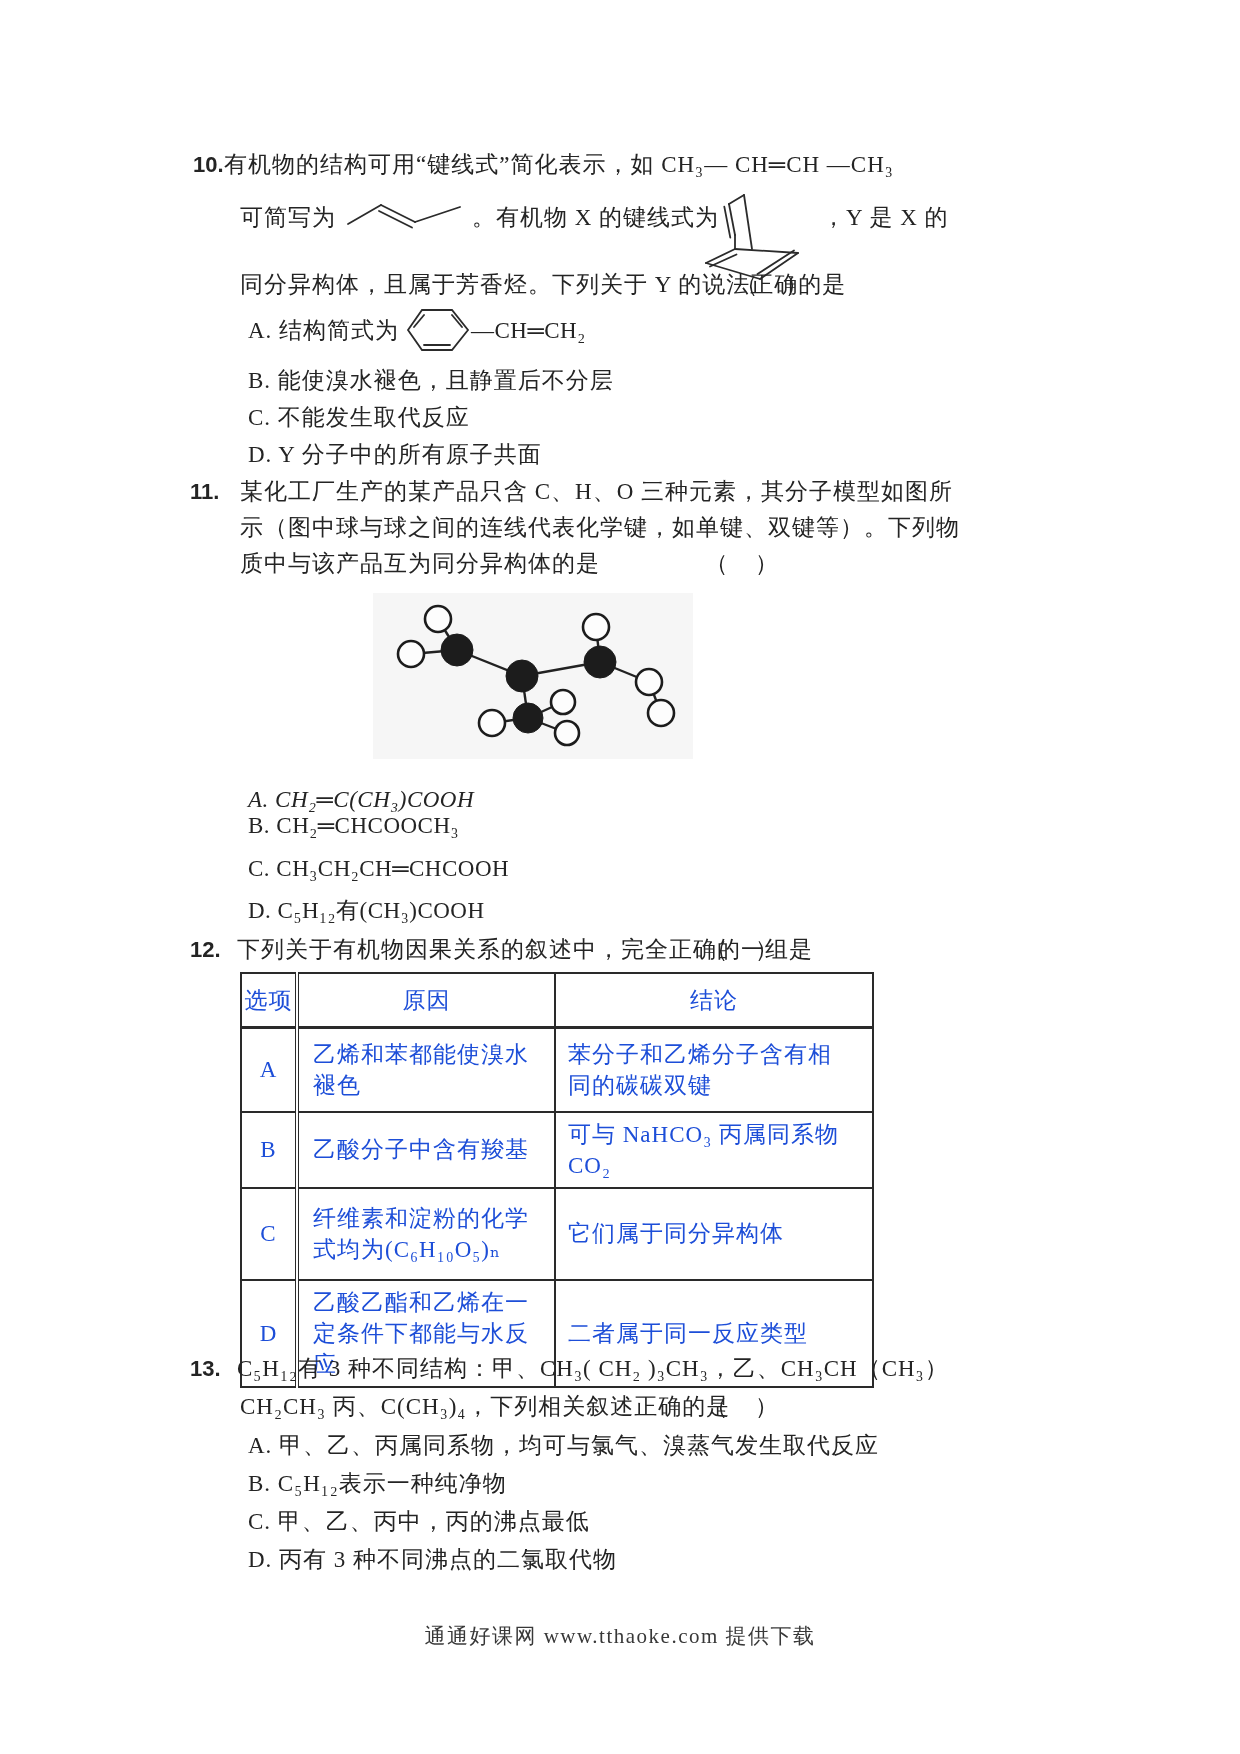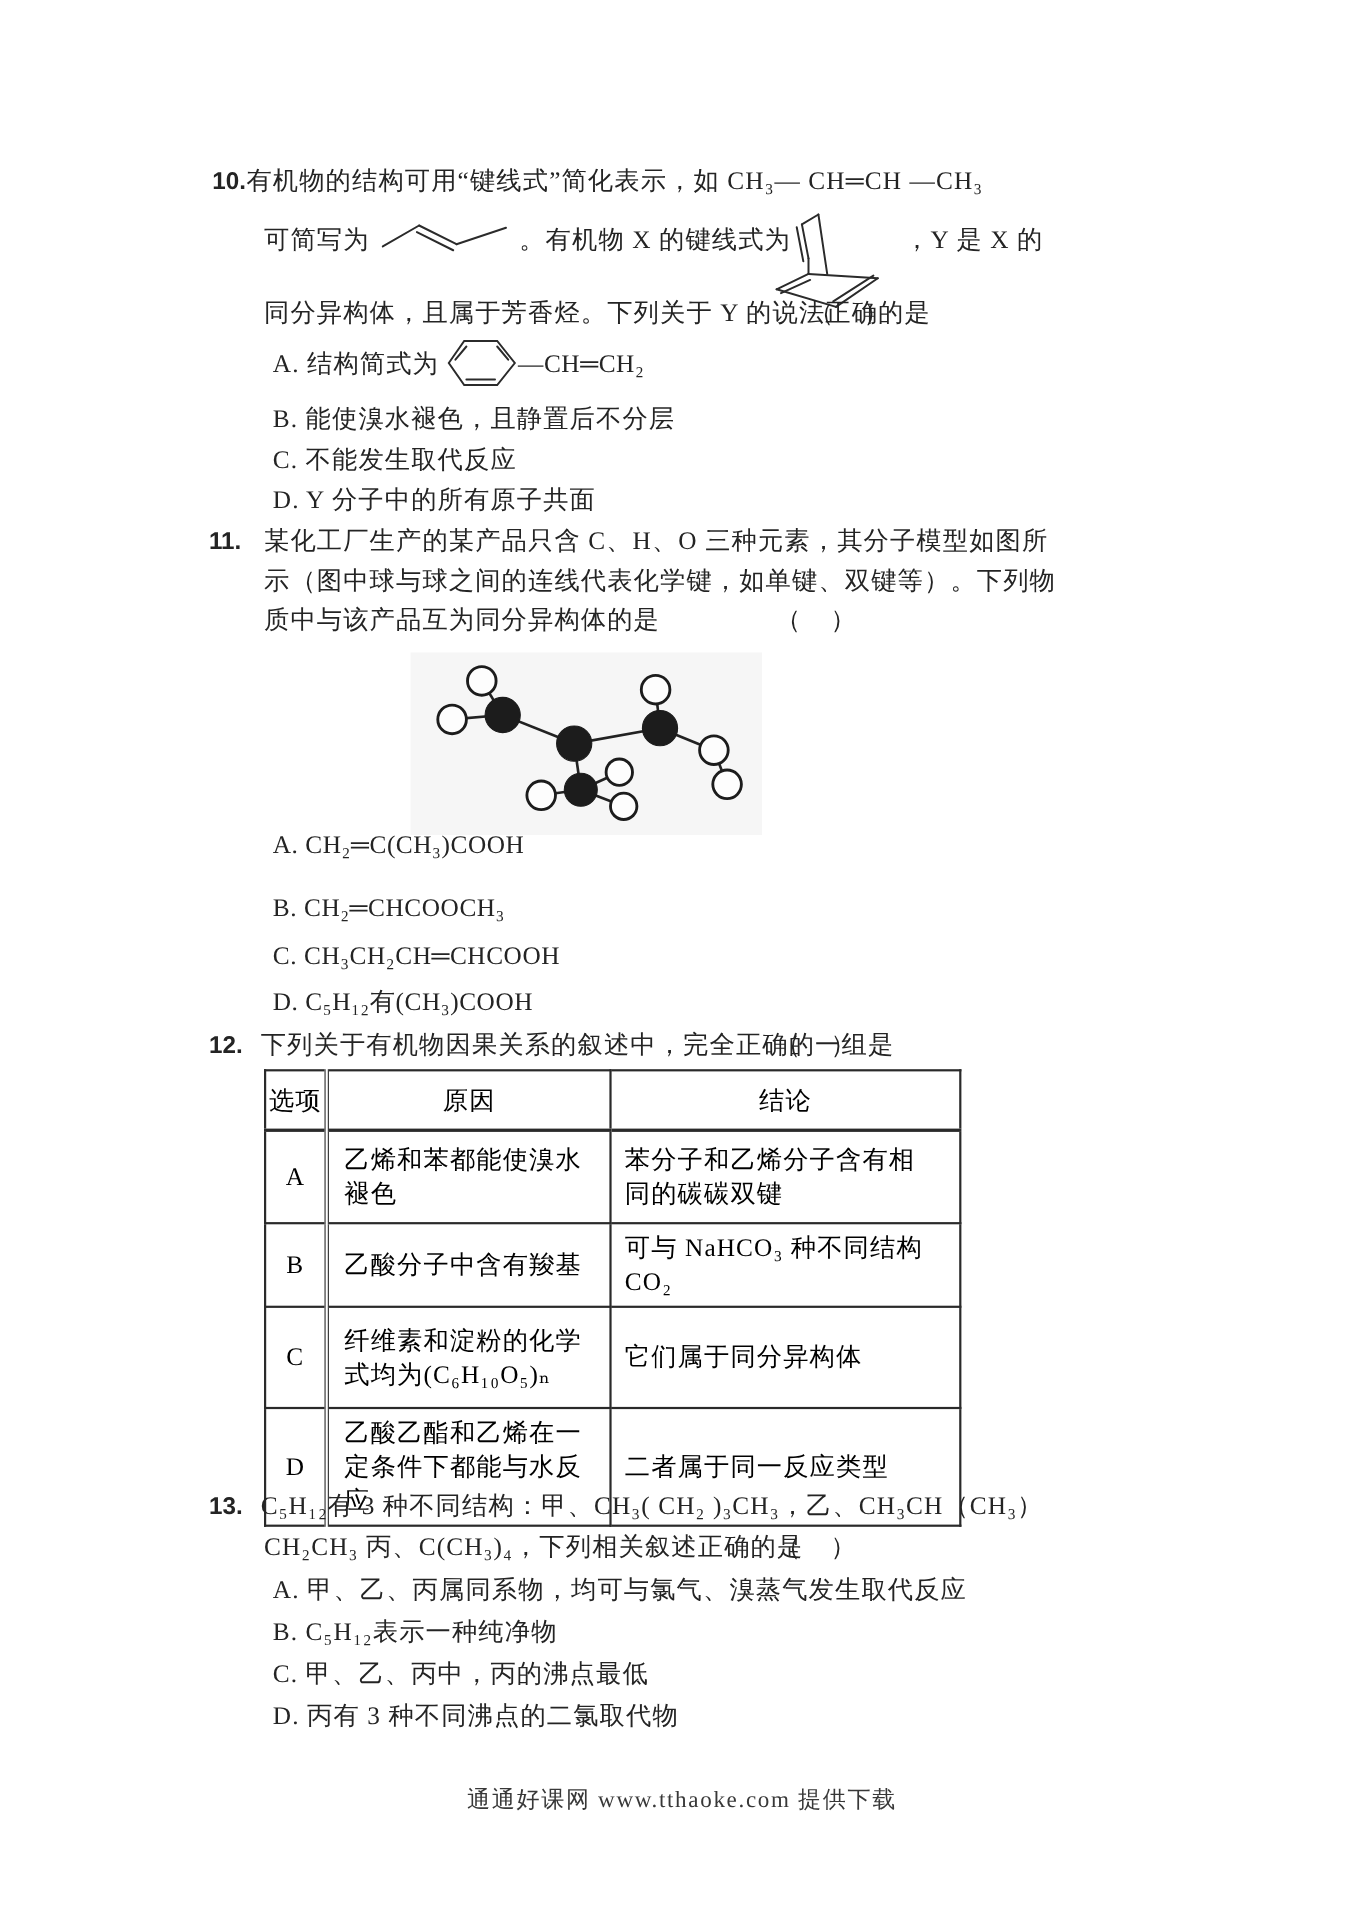--- a/index.html
+++ b/index.html
@@ -13,21 +13,21 @@
   .qnum{font-family:"Liberation Sans","DejaVu Sans",sans-serif;font-weight:bold;font-size:22px;}
   .formula{letter-spacing:0.5px;}
   .bracket{letter-spacing:2px;}
   svg{display:block;}
   .struct{stroke:#2b2b2b;stroke-width:1.8;fill:none;stroke-linecap:round;}
   .bond{stroke:#222222;stroke-width:2.4;}
   .ballW{fill:#fdfdfd;stroke:#1c1c1c;stroke-width:2.6;}
   .ballB{fill:#1c1c1c;stroke:#1c1c1c;stroke-width:1;}
   table.q12{
     border-collapse:collapse;table-layout:fixed;
-    font-size:23px;color:#000000;
+    font-size:23px;color:#1d4ed8;
   }
   table.q12 th,table.q12 td{
     border:2px solid #2a2a2a;vertical-align:middle;
     letter-spacing:1px;line-height:31px;font-weight:normal;
   }
   table.q12 th{text-align:center;height:50px;}
   table.q12 td.optcol{text-align:center;font-family:"Liberation Serif","DejaVu Serif",serif;}
   table.q12 td.causecol{padding:6px 8px 6px 14px;}
   table.q12 td.conclcol{padding:6px 17px 6px 12px;}
   table.q12 col.c1{width:56px;}
@@ -112,21 +112,21 @@
   <circle class="ballW" cx="223" cy="34" r="13"></circle>
   <circle class="ballB" cx="227" cy="69" r="16"></circle>
   <circle class="ballW" cx="276" cy="89" r="13"></circle>
   <circle class="ballW" cx="288" cy="120" r="13"></circle>
   <circle class="ballB" cx="155" cy="125" r="15"></circle>
   <circle class="ballW" cx="119" cy="130" r="13"></circle>
   <circle class="ballW" cx="190" cy="109" r="12"></circle>
   <circle class="ballW" cx="194" cy="140" r="12"></circle>
 </svg>
 
-<span class="abs txt formula" style="left:248px;top:753px;">A.  CH₂═C(CH₃)COOH</span>
+<span class="abs txt formula" style="left:248px;top:785px;font-style:italic;">A.  CH₂═C(CH₃)COOH</span>
 <span class="abs txt formula" style="left:248px;top:811px;">B.  CH₂═CHCOOCH₃</span>
 <span class="abs txt formula" style="left:248px;top:854px;">C.  CH₃CH₂CH═CHCOOH</span>
 <span class="abs txt formula" style="left:248px;top:896px;">D.  C₅H₁₂有(CH₃)COOH</span>
 
 <span class="abs qnum" style="left:190px;top:937px;">12.</span>
 <span class="abs txt" style="left:237px;top:935px;">下列关于有机物因果关系的叙述中，完全正确的一组是</span>
 <span class="abs txt bracket" style="left:705px;top:935px;">（　）</span>
 
 <table class="q12 abs" style="left:240px;top:972px;width:632px;">
   <colgroup>
@@ -141,21 +141,21 @@
     <th>结论</th>
   </tr>
   <tr style="height:84px;">
     <td class="optcol">A</td>
     <td class="causecol">乙烯和苯都能使溴水褪色</td>
     <td class="conclcol">苯分子和乙烯分子含有相同的碳碳双键</td>
   </tr>
   <tr style="height:50px;">
     <td class="optcol">B</td>
     <td class="causecol">乙酸分子中含有羧基</td>
-    <td class="conclcol">可与 NaHCO₃ 种不同结构 CO₂</td>
+    <td class="conclcol">可与 NaHCO₃ 丙属同系物 CO₂</td>
   </tr>
   <tr style="height:92px;">
     <td class="optcol">C</td>
     <td class="causecol">纤维素和淀粉的化学式均为(C₆H₁₀O₅)ₙ</td>
     <td class="conclcol">它们属于同分异构体</td>
   </tr>
   <tr style="height:86px;">
     <td class="optcol">D</td>
     <td class="causecol">乙酸乙酯和乙烯在一定条件下都能与水反应</td>
     <td class="conclcol">二者属于同一反应类型</td>

